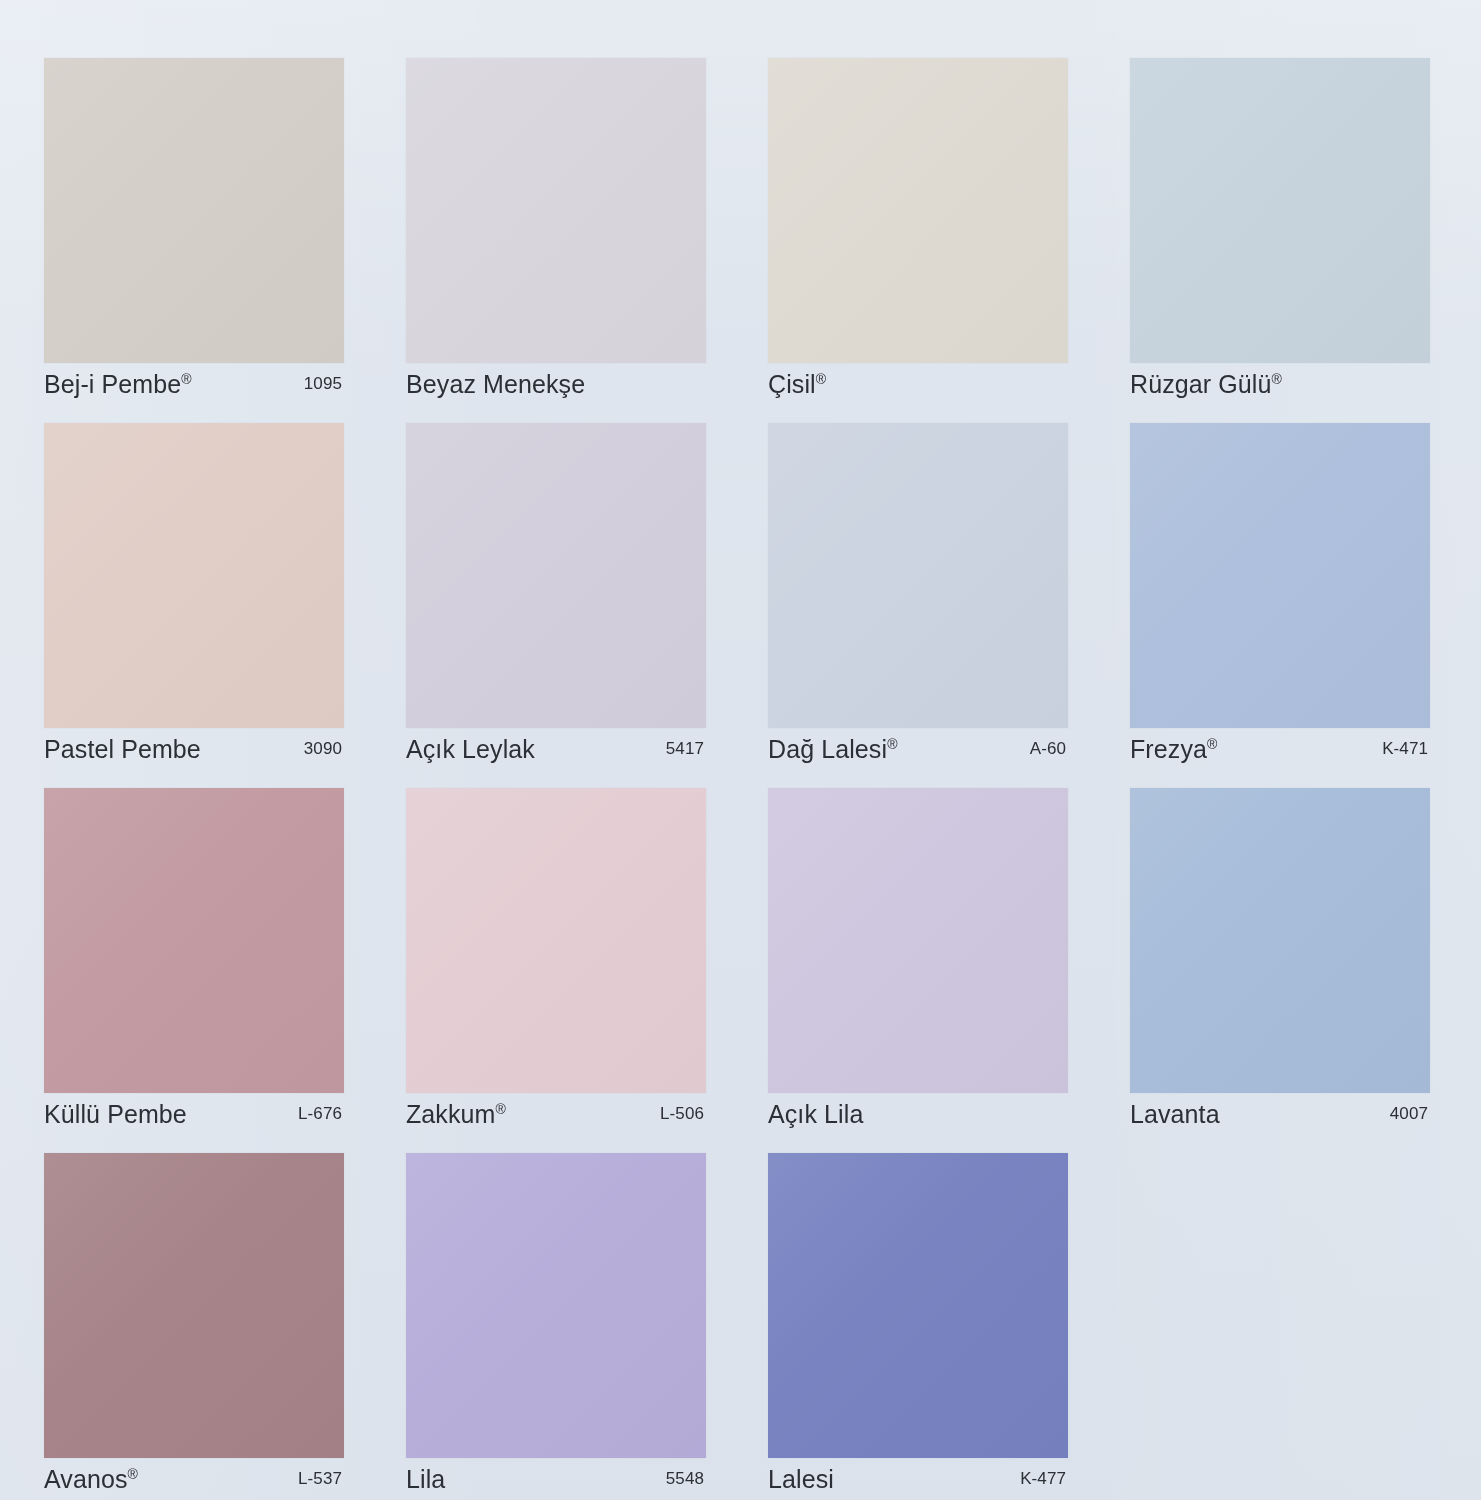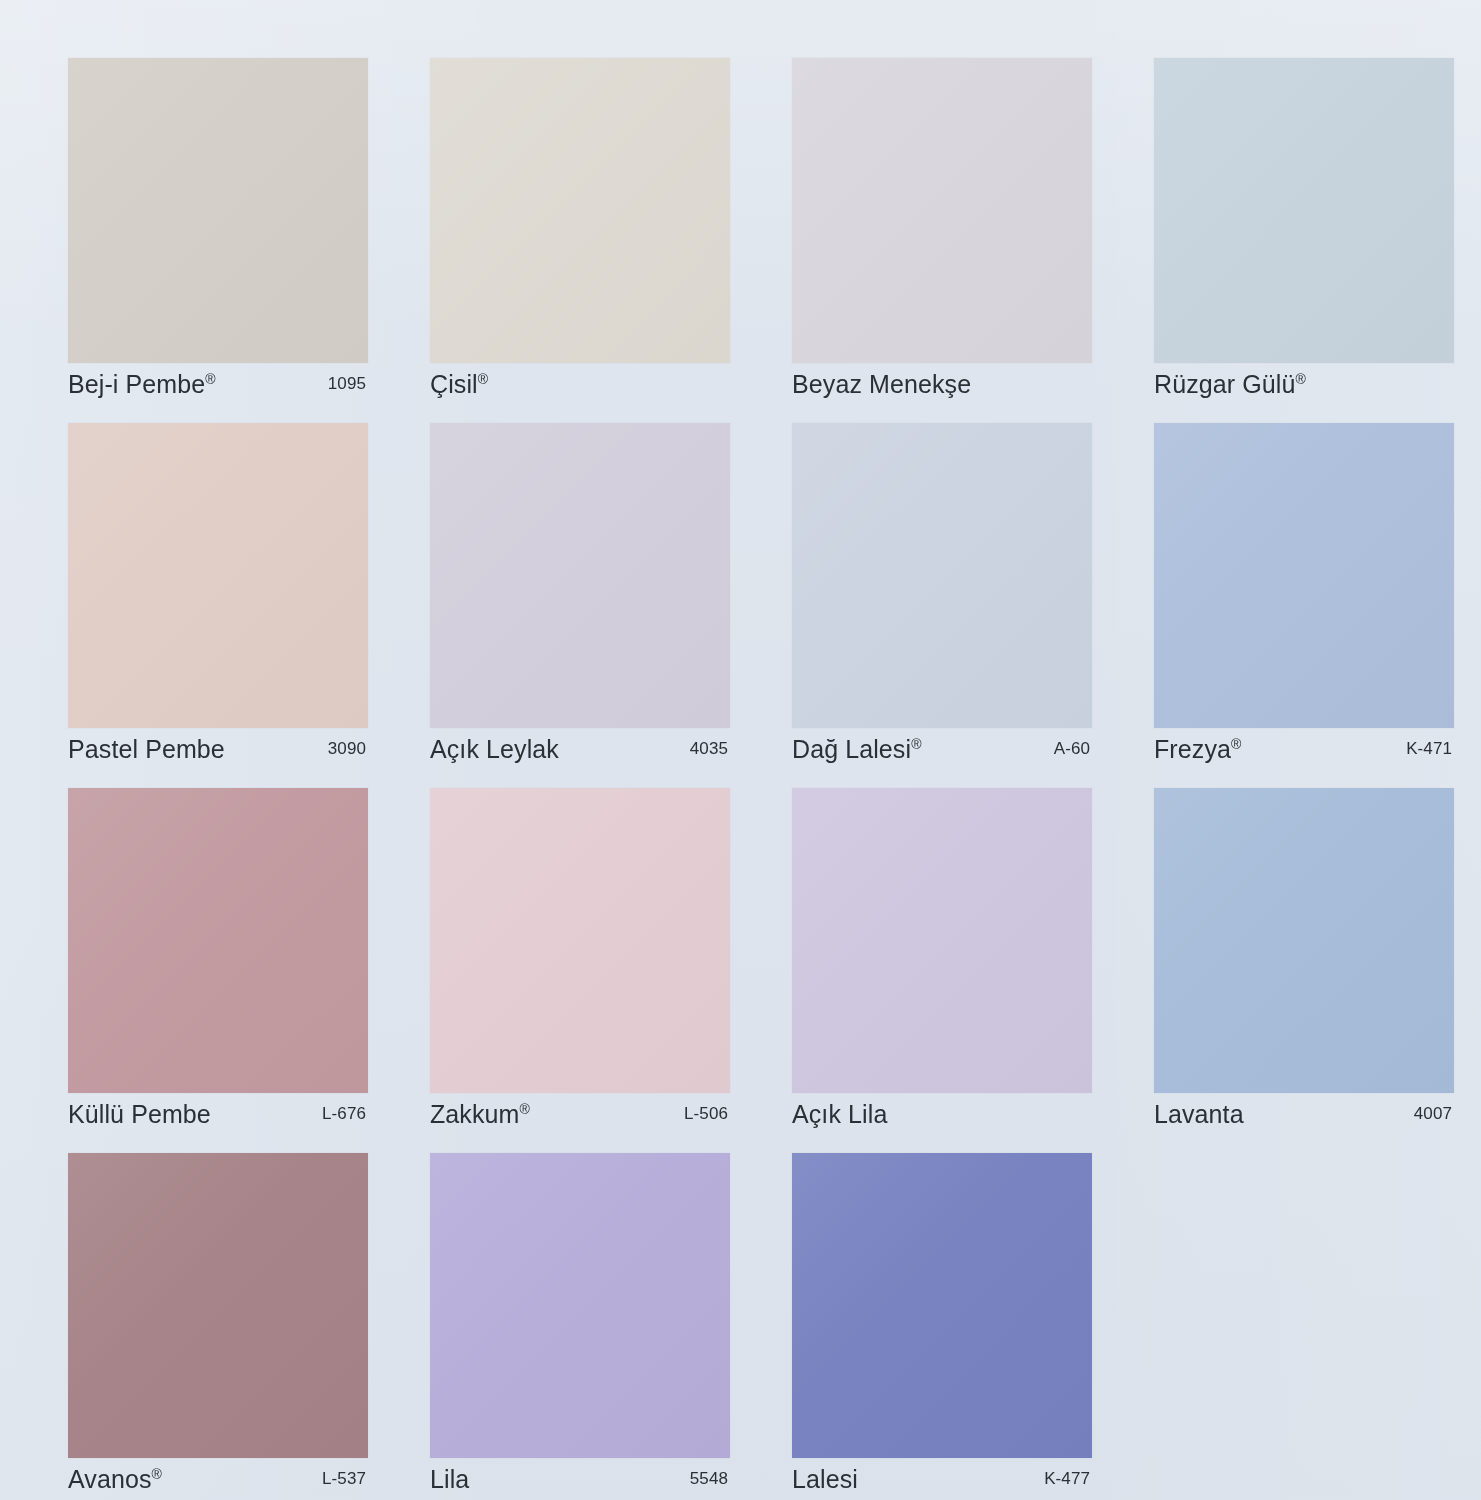--- a/index.html
+++ b/index.html
@@ -19,21 +19,21 @@
     position: absolute;
     inset: 0;
     background:
       linear-gradient(180deg, rgba(255,255,255,0.28) 0%, rgba(255,255,255,0.05) 22%, rgba(255,255,255,0.00) 55%, rgba(210,218,228,0.20) 100%),
       linear-gradient(90deg, rgba(255,255,255,0.18) 0%, rgba(255,255,255,0.00) 35%, rgba(255,255,255,0.00) 70%, rgba(255,255,255,0.10) 100%),
       #dde4ed;
     pointer-events: none;
   }
   .grid {
     position: absolute;
-    left: 68px;
+    left: 44px;
     top: 58px;
     width: 1386px;
     height: 1412px;
     display: grid;
     grid-template-columns: repeat(4, 300px);
     grid-template-rows: repeat(4, 338px);
     column-gap: 62px;
     row-gap: 27px;
   }
   .cell {
@@ -88,30 +88,30 @@
 
 <div class="grid" id="grid">
     <div class="cell">
       <div class="swatch" style="background: rgb(212, 206, 200);"></div>
       <div class="caption">
         <span class="cname">Bej-i Pembe<span class="reg">®</span></span>
         <span class="ccode">1095</span>
       </div>
     </div>
     <div class="cell">
-      <div class="swatch" style="background: rgb(222, 218, 210);"></div>
+      <div class="swatch" style="background: rgb(216, 213, 221);"></div>
       <div class="caption">
-        <span class="cname">Çisil<span class="reg">®</span></span>
+        <span class="cname">Beyaz Menekşe</span>
         <span class="ccode"></span>
       </div>
     </div>
     <div class="cell">
-      <div class="swatch" style="background: rgb(216, 213, 221);"></div>
+      <div class="swatch" style="background: rgb(222, 218, 210);"></div>
       <div class="caption">
-        <span class="cname">Beyaz Menekşe</span>
+        <span class="cname">Çisil<span class="reg">®</span></span>
         <span class="ccode"></span>
       </div>
     </div>
     <div class="cell">
       <div class="swatch" style="background: rgb(198, 211, 221);"></div>
       <div class="caption">
         <span class="cname">Rüzgar Gülü<span class="reg">®</span></span>
         <span class="ccode"></span>
       </div>
     </div>
@@ -119,21 +119,21 @@
       <div class="swatch" style="background: rgb(224, 205, 198);"></div>
       <div class="caption">
         <span class="cname">Pastel Pembe</span>
         <span class="ccode">3090</span>
       </div>
     </div>
     <div class="cell">
       <div class="swatch" style="background: rgb(210, 206, 219);"></div>
       <div class="caption">
         <span class="cname">Açık Leylak</span>
-        <span class="ccode">4035</span>
+        <span class="ccode">5417</span>
       </div>
     </div>
     <div class="cell">
       <div class="swatch" style="background: rgb(203, 211, 224);"></div>
       <div class="caption">
         <span class="cname">Dağ Lalesi<span class="reg">®</span></span>
         <span class="ccode">A-60</span>
       </div>
     </div>
     <div class="cell">

